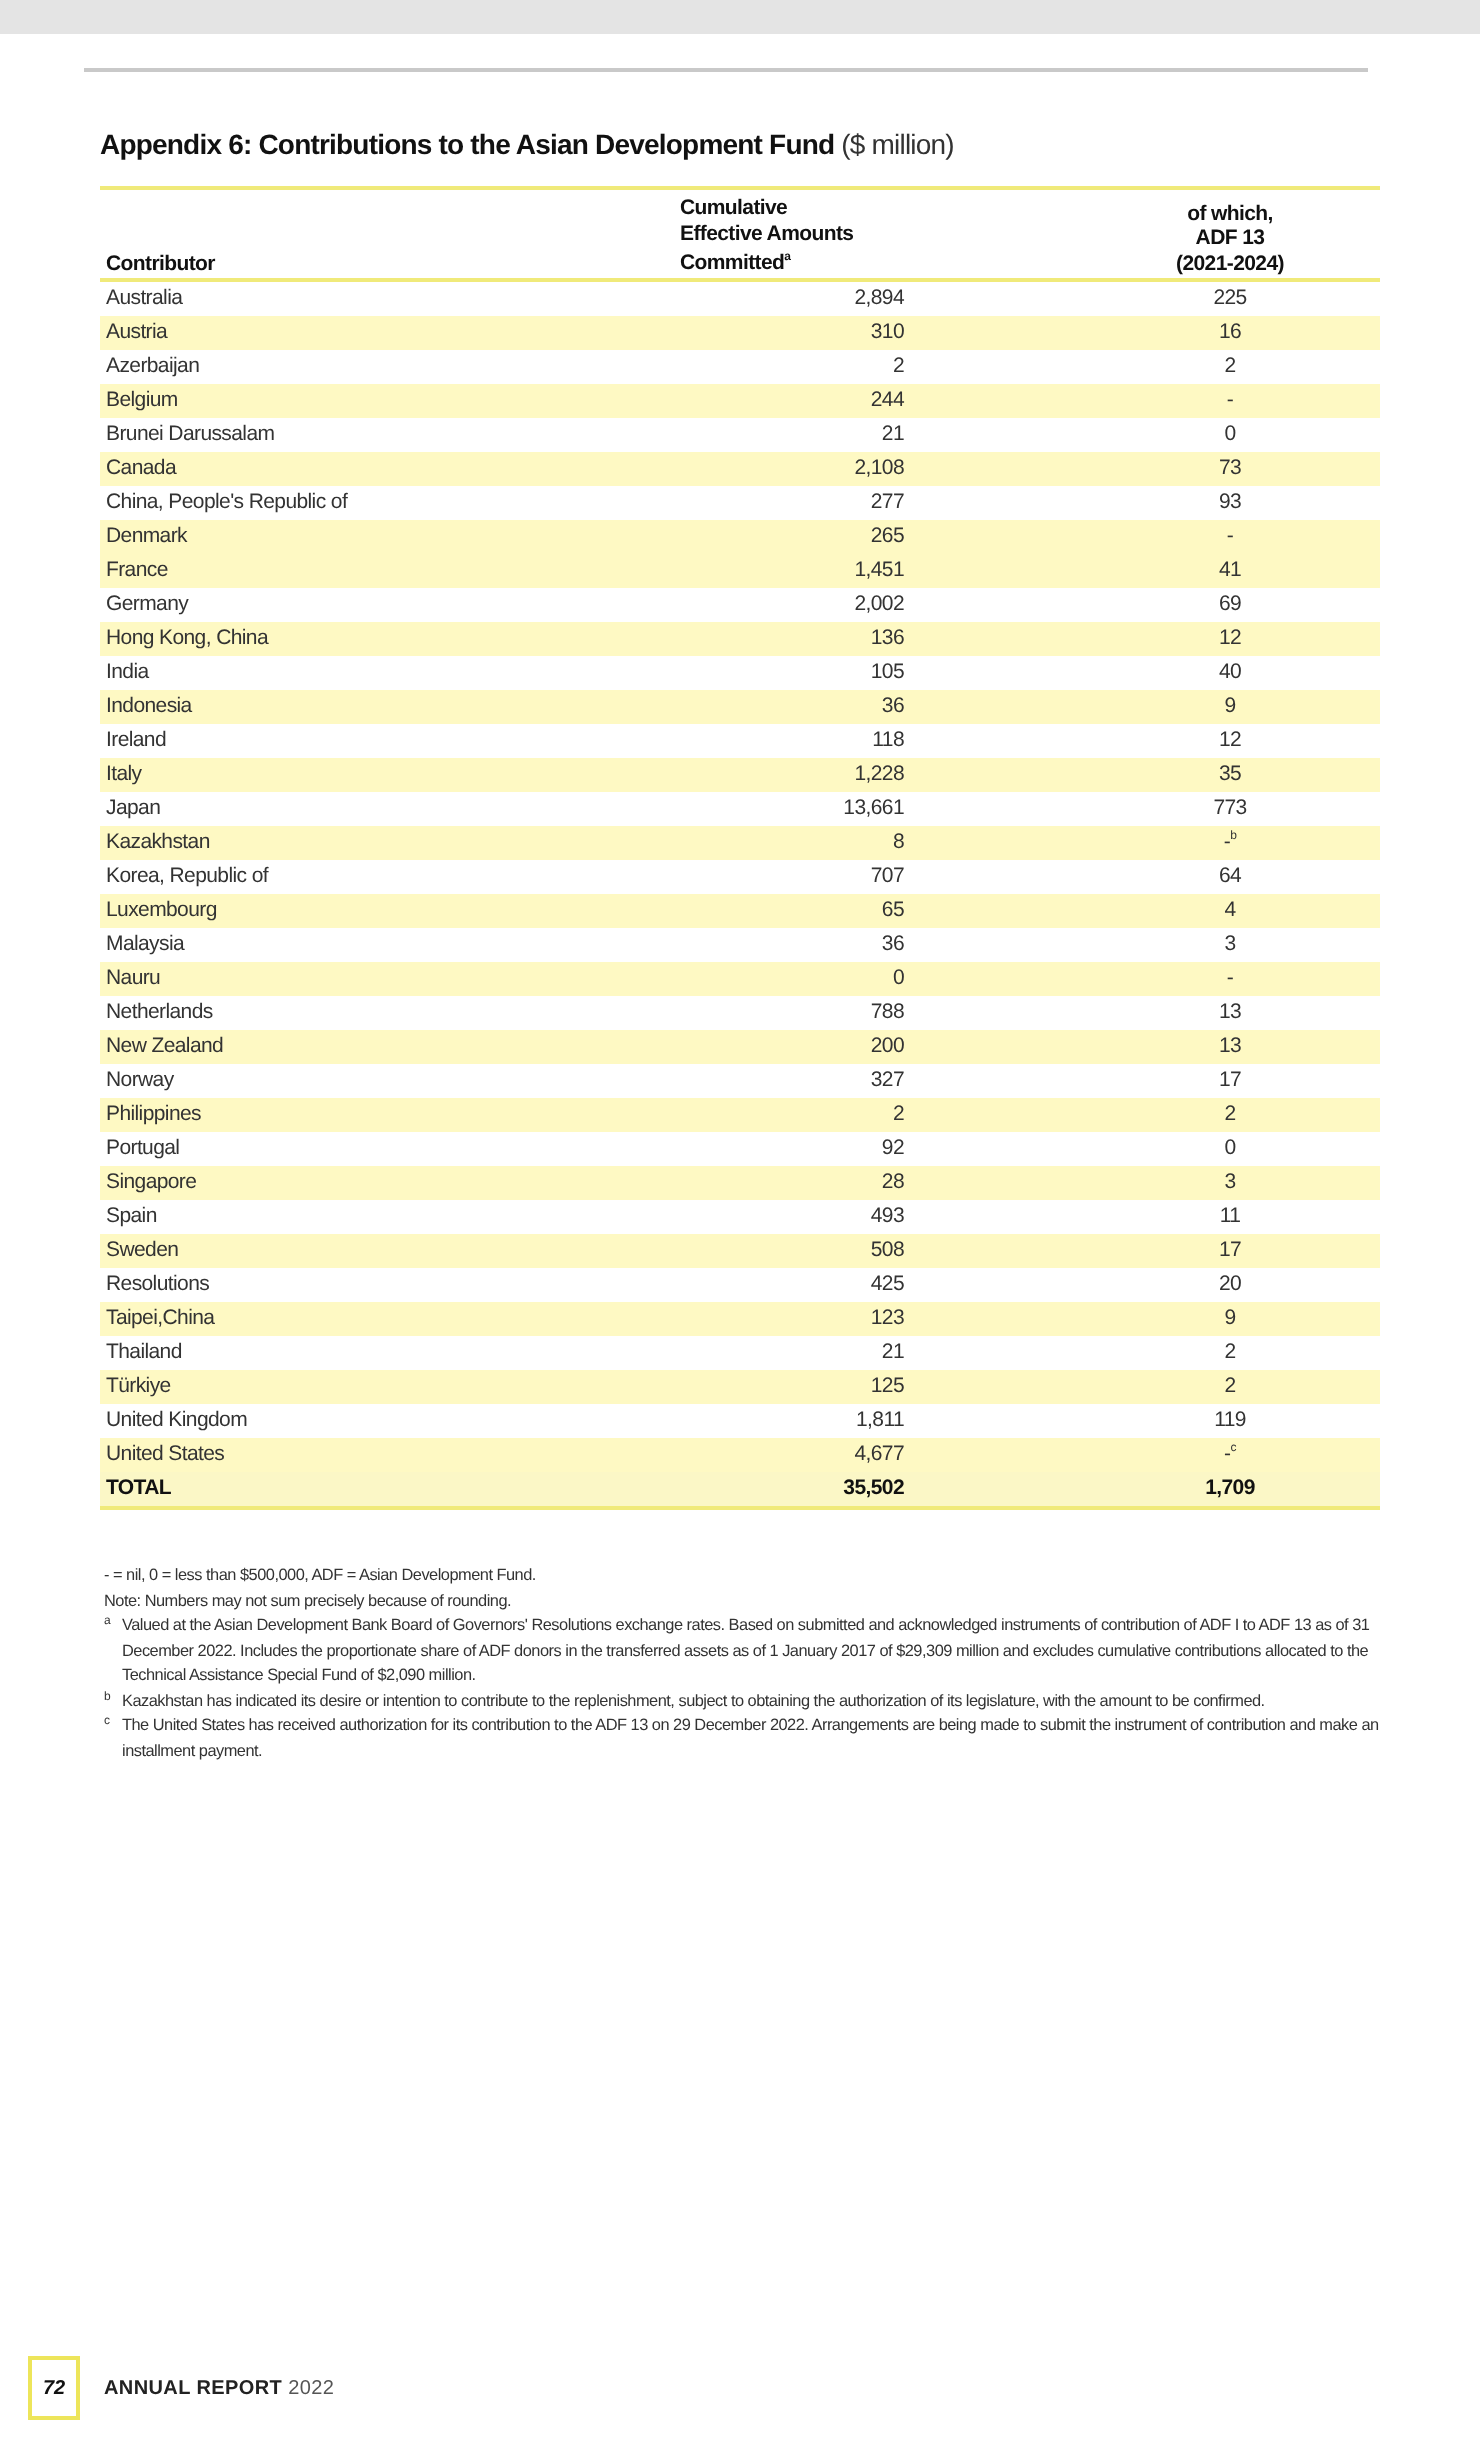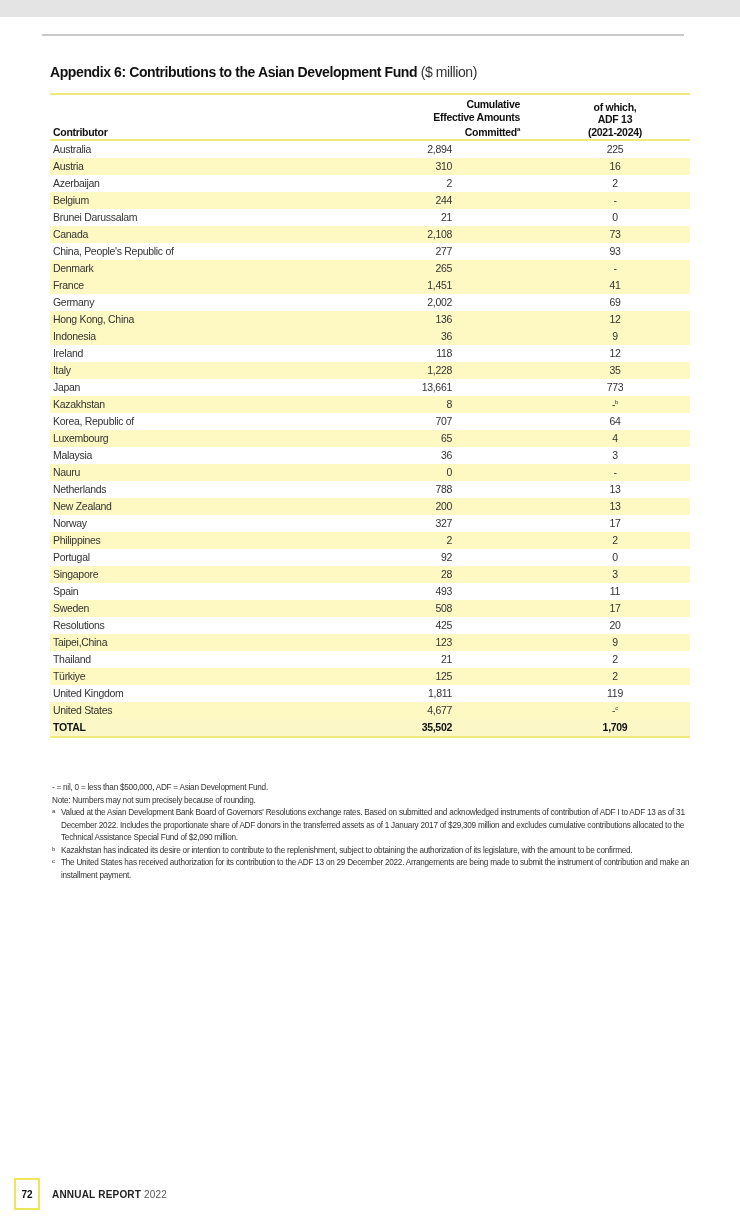--- a/index.html
+++ b/index.html
@@ -11,38 +11,38 @@
   .top-rule { position: absolute; left: 42px; top: 34px; width: 642px; height: 2px; background: #c9c9c9; }
   .title {
     position: absolute; left: 50px; top: 64px; font-size: 14px; font-weight: bold; letter-spacing: -0.4px;
     color: #111; white-space: nowrap; text-align: right;
   }
   .title .unit { font-weight: normal; color: #333; }
   .table { position: absolute; left: 50px; top: 93px; width: 640px; }
   .rule-yellow { height: 2px; background: #f0ea7a; }
   .thead { position: relative; height: 44px; font-size: 10.5px; font-weight: bold; color: #111; letter-spacing: -0.3px; }
   .th-contrib { position: absolute; left: 3px; bottom: 1px; }
-  .th-cum { position: absolute; left: 290px; width: 180px; text-align: right; bottom: 1px; line-height: 12.5px; }
+  .th-cum { position: absolute; left: 290px; width: 180px; text-align: left; bottom: 1px; line-height: 12.5px; }
   .th-adf { position: absolute; left: 515px; width: 100px; text-align: center; bottom: 1px; line-height: 12.5px; }
   .th-adf sup, .th-cum sup { font-size: 6px; }
   .rows { }
   .row { position: relative; height: 17px; font-size: 10.5px; color: #333; letter-spacing: -0.3px; }
   .row.alt { background: #fef9c3; }
   .row .c-name { position: absolute; left: 3px; top: 2px; white-space: nowrap; }
   .row .c-cum { position: absolute; right: 238px; top: 2px; text-align: right; }
   .row .c-adf { position: absolute; left: 515px; width: 100px; text-align: center; top: 2px; }
   .row .c-adf sup { font-size: 6px; }
   .row.total { background: #fbf7c6; font-weight: bold; color: #111; border-bottom: 2px solid #f0ea7a; }
   .notes { position: absolute; left: 52px; top: 782px; width: 640px; font-size: 8.2px; color: #333; line-height: 12.5px; letter-spacing: -0.25px; }
   .notes .fn { position: relative; padding-left: 9px; }
   .notes .fn .mark { position: absolute; left: 0; top: -2px; font-size: 6px; }
   .footer { position: absolute; left: 14px; top: 1178px; height: 34px; }
   .pagebox {
     position: absolute; left: 0; top: 0; width: 26px; height: 32px; border: 2px solid #ede55a; box-sizing: border-box;
-    display: flex; align-items: center; justify-content: center; font-size: 10px; font-weight: bold; color: #111;
+    display: flex; align-items: center; justify-content: center; font-size: 10px; font-weight: bold; color: #111; font-style: italic;
   }
   .report { position: absolute; left: 38px; top: 11px; font-size: 10px; white-space: nowrap; letter-spacing: 0.2px; }
   .report .r-name { font-weight: bold; color: #222; margin-top: 32px; }
   .report .r-year { color: #555; }
 </style>
 </head>
 <body>
 
 <div class="topbar"></div>
 <div class="top-rule"></div>
@@ -118,20 +118,25 @@
       <div class="row">
         <span class="c-name">Germany</span>
         <span class="c-cum">2,002</span>
         <span class="c-adf"><span>69</span></span>
       </div>
       <div class="row alt">
         <span class="c-name">Hong Kong, China</span>
         <span class="c-cum">136</span>
         <span class="c-adf"><span>12</span></span>
       </div>
+      <div class="row">
+        <span class="c-name">India</span>
+        <span class="c-cum">105</span>
+        <span class="c-adf"><span>40</span></span>
+      </div>
       <div class="row alt">
         <span class="c-name">Indonesia</span>
         <span class="c-cum">36</span>
         <span class="c-adf"><span>9</span></span>
       </div>
       <div class="row">
         <span class="c-name">Ireland</span>
         <span class="c-cum">118</span>
         <span class="c-adf"><span>12</span></span>
       </div>

